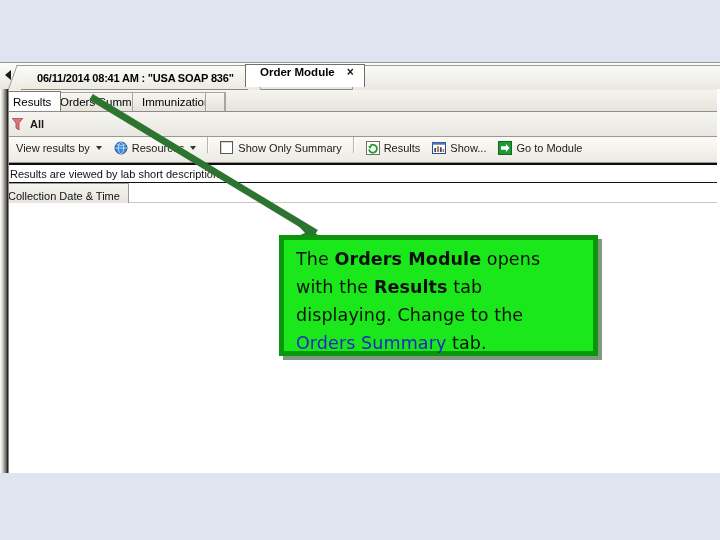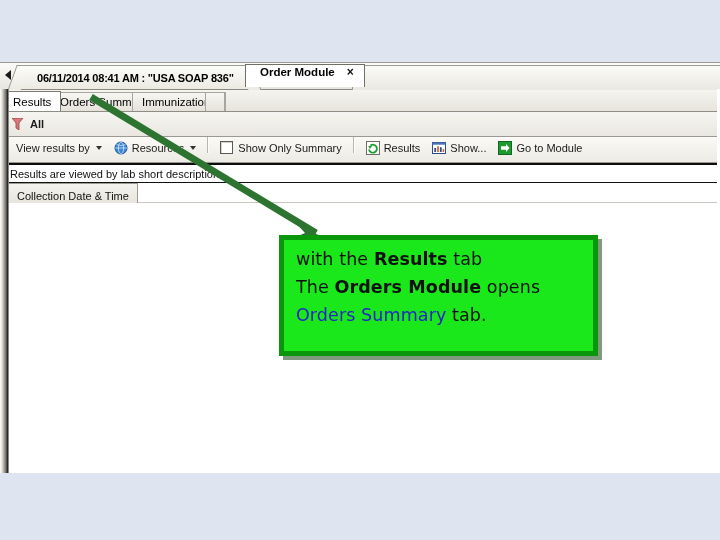--- a/index.html
+++ b/index.html
@@ -206,21 +206,20 @@
     display: flex; align-items: stretch;
     border-bottom: 1px solid #c9c7bf;
   }
   #colheader .cell {
     display: flex; align-items: center;
     padding: 12px 8px;
     font-size: 11px; color: #111;
     background: linear-gradient(to bottom,#f4f3ee,#e3e1d9);
     border: 1px solid #9d9b93;
     border-left: none;
-    margin-left: 9px;
     white-space: nowrap;
   }
   #gridbody {
     position: relative;
     background: #ffffff;
     height: 272px;
   }
   #panel-leftedge {
     position: absolute; left: 0; top: 27px; bottom: 0; width: 9px;
     background: linear-gradient(to right,#ffffff 0,#e2e0d8 2px,#a9a79f 4px,#6e6c64 6px,#111 8px,#fff 9px);
@@ -390,21 +389,24 @@
   <div id="panel-rightedge"></div>
 </div>
 
 <svg id="arrow-svg" viewBox="0 0 720 540">
   <path d="M91 97 L316 233" stroke="#2e7431" stroke-width="7" fill="none" stroke-linecap="butt"></path>
   <polygon points="332,243 294,221 305,233 293,238" fill="#2e7431"></polygon>
 </svg>
 
 <div id="callout" style="background: rgb(26, 232, 26); border-color: rgb(10, 150, 10);">
   <div class="line">
+    <span>The </span><b>Orders Module</b><span> opens</span>
+  </div>
+  <div class="line">
     <span>with the </span><b>Results</b><span> tab</span>
   </div>
   <div class="line">
-    <span>The </span><b>Orders Module</b><span> opens</span>
+    <span>displaying.  Change to the</span>
   </div>
   <div class="line">
     <span class="blue" style="color: rgb(36, 36, 200);">Orders Summary</span><span> tab.</span>
   </div>
 </div>
 
 </body></html>

